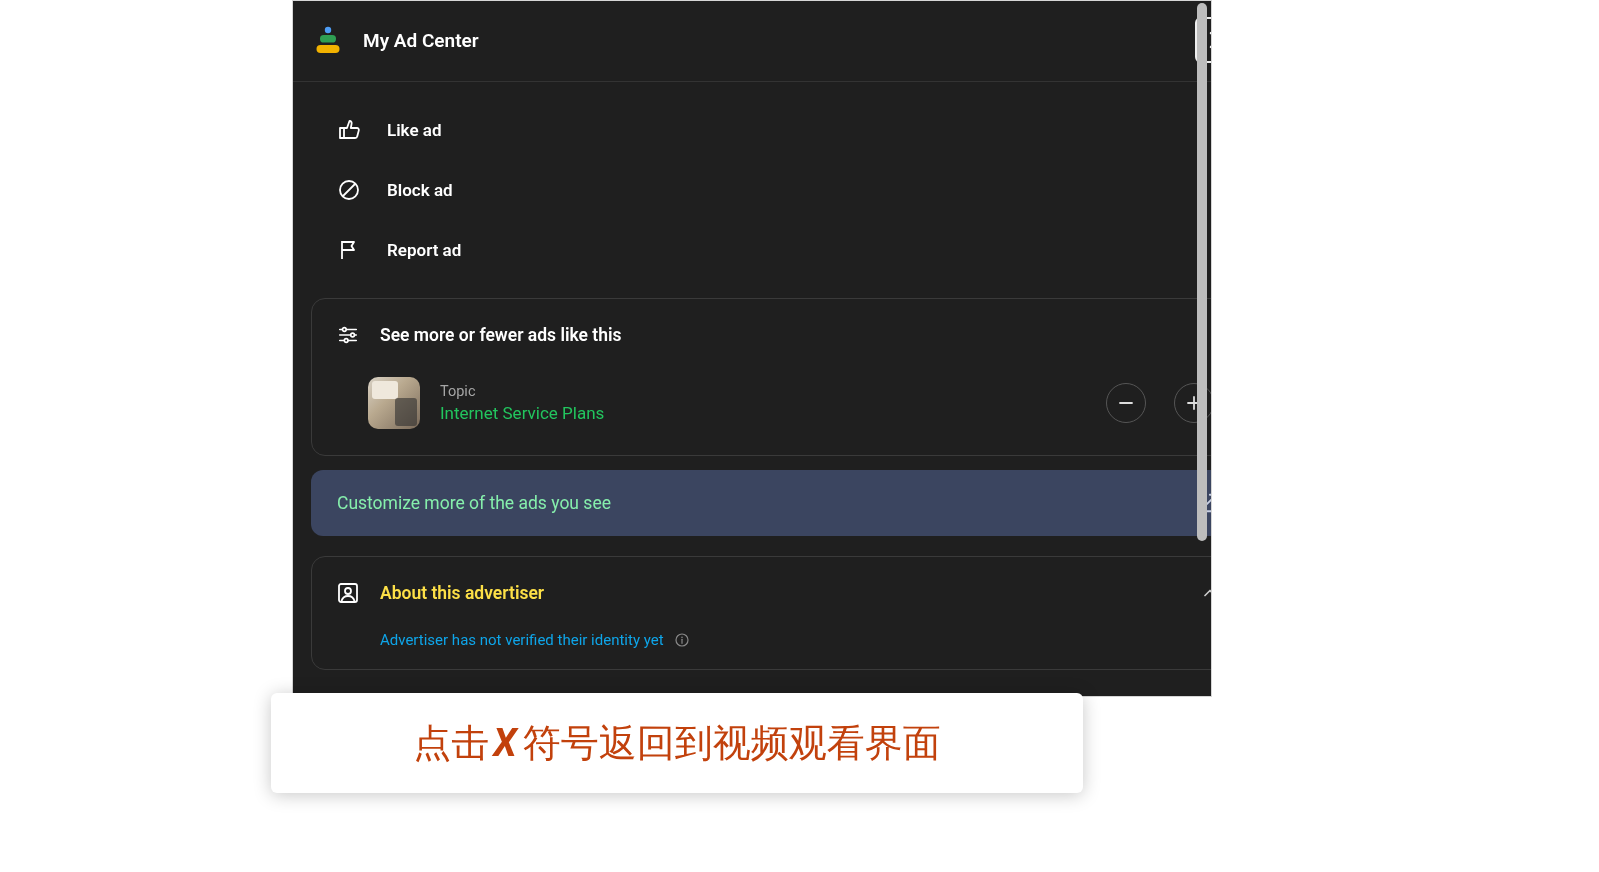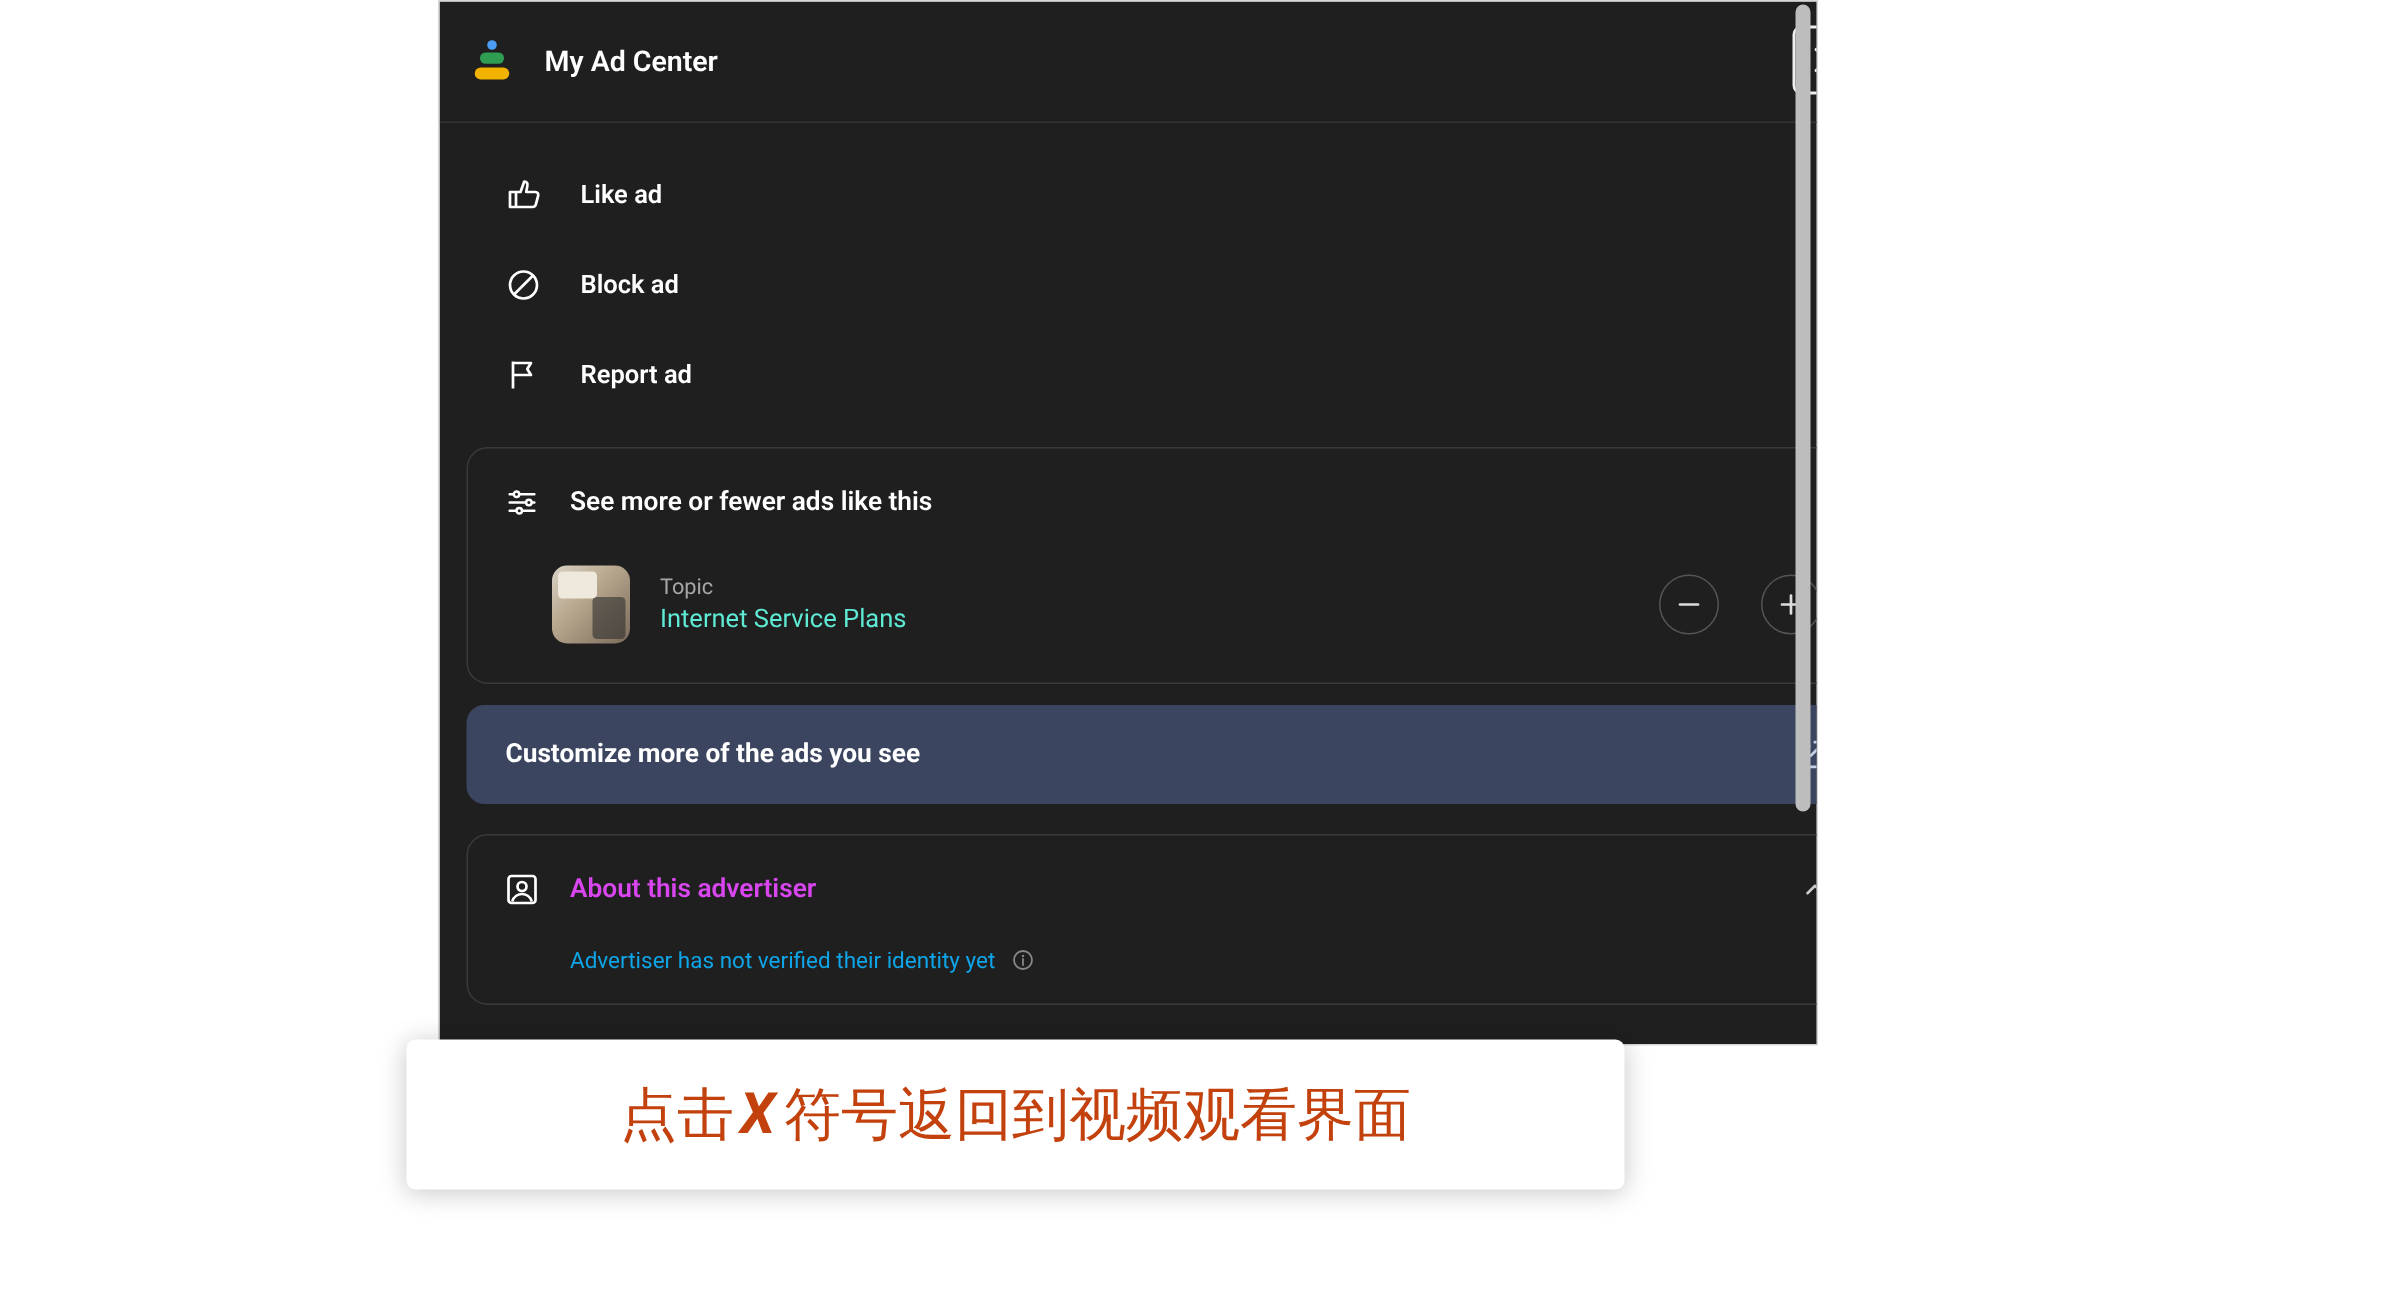--- a/index.html
+++ b/index.html
@@ -109,51 +109,51 @@
     flex-shrink: 0;
   }
   .topic-thumb::before{
     content:"";position:absolute;left:4px;top:4px;width:26px;height:18px;background:#efe8dc;border-radius:3px;
   }
   .topic-thumb::after{
     content:"";position:absolute;right:3px;bottom:3px;width:22px;height:28px;background:#2e2e2e;border-radius:3px;opacity:.6;
   }
   .topic-text { flex: 1; }
   .topic-label { font-size: 14.5px; color: #a6a6a6; margin-bottom: 3px; }
-  .topic-name { font-size: 17px; color: #5eead4; }
+  .topic-name { font-size: 17px; color: #22c55e; }
   .pm-group { display: flex; gap: 28px; margin-right: 6px; }
   .circle-btn {
     width: 40px; height: 40px;
     border: 1px solid #555;
     border-radius: 50%;
     display: flex; align-items: center; justify-content: center;
     cursor: pointer;
   }
   .customize-bar {
     margin: 14px 18px 0 18px;
     background: #3b4560;
     border-radius: 12px;
     padding: 22px 26px;
     display: flex;
     align-items: center;
     justify-content: space-between;
     cursor: pointer;
   }
-  .customize-text { font-size: 17.5px; font-weight: 700; color: #ffffff; }
+  .customize-text { font-size: 17.5px; font-weight: 400; color: #86efac; }
   .about-card {
     margin: 20px 18px 0 18px;
     border: 1px solid #3a3a3a;
     border-radius: 14px;
     padding: 24px 24px 20px 24px;
   }
   .about-head {
     display: flex; align-items: center; justify-content: space-between;
   }
   .about-left { display:flex; align-items:center; gap: 20px; }
-  .about-title { font-size: 17.5px; font-weight: 600; color:#d946ef; }
+  .about-title { font-size: 17.5px; font-weight: 600; color:#fde047; }
   .about-sub {
     margin-top: 26px;
     padding-left: 44px;
     font-size: 15px;
     color: #0ea5e9;
     display:flex; align-items:center; gap:10px;
   }
   .caption-bar {
     position: absolute;
     left: 271px;

